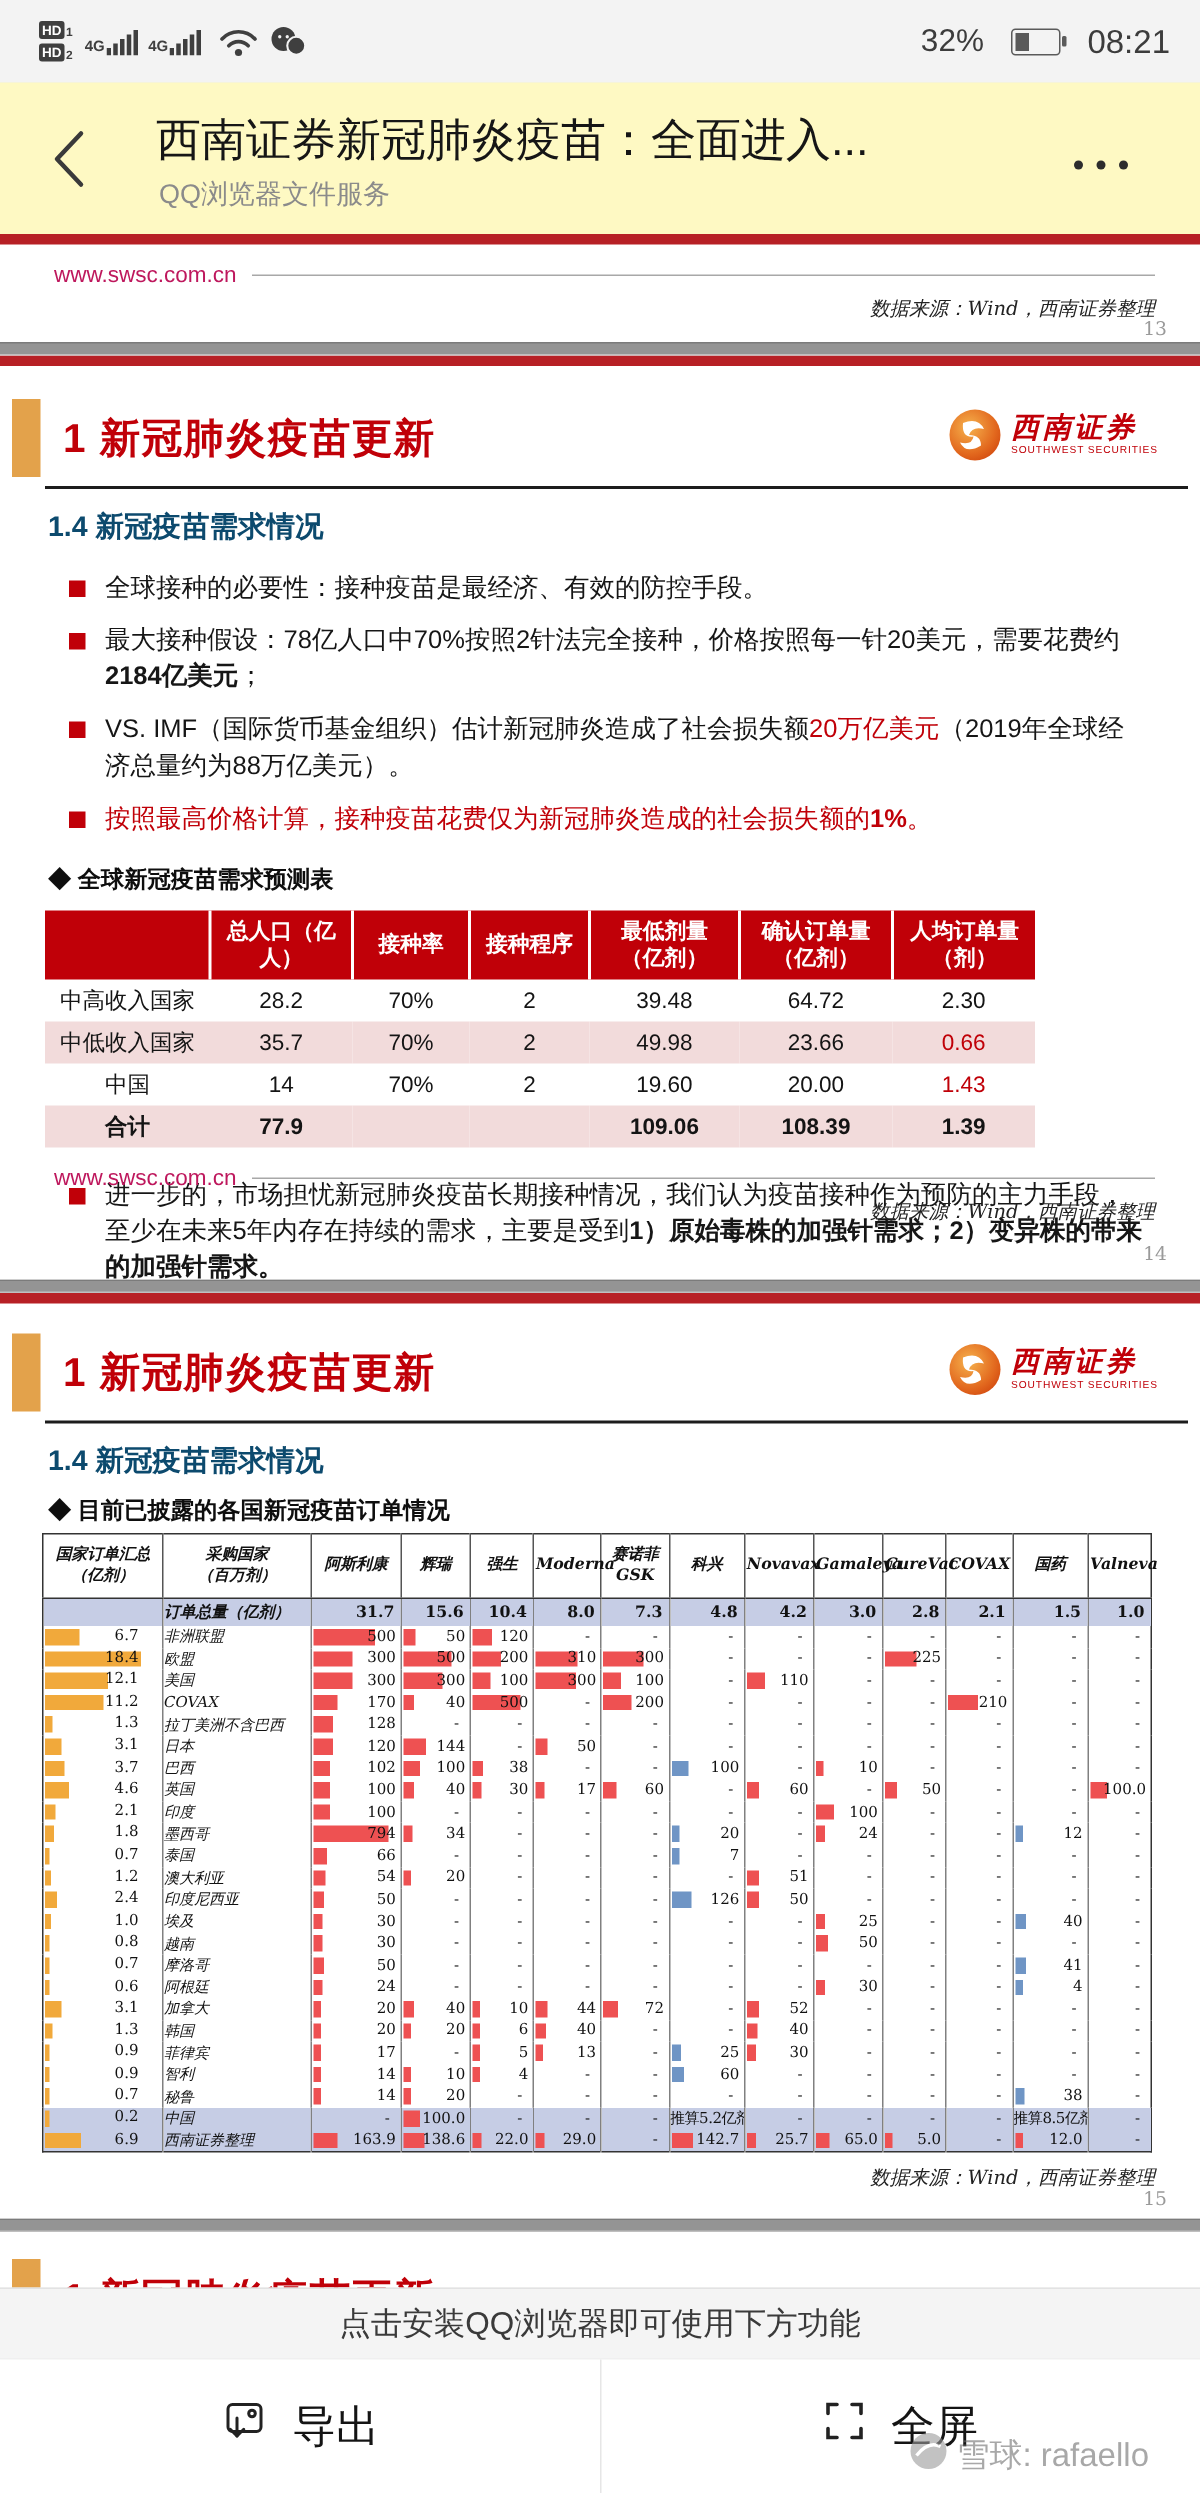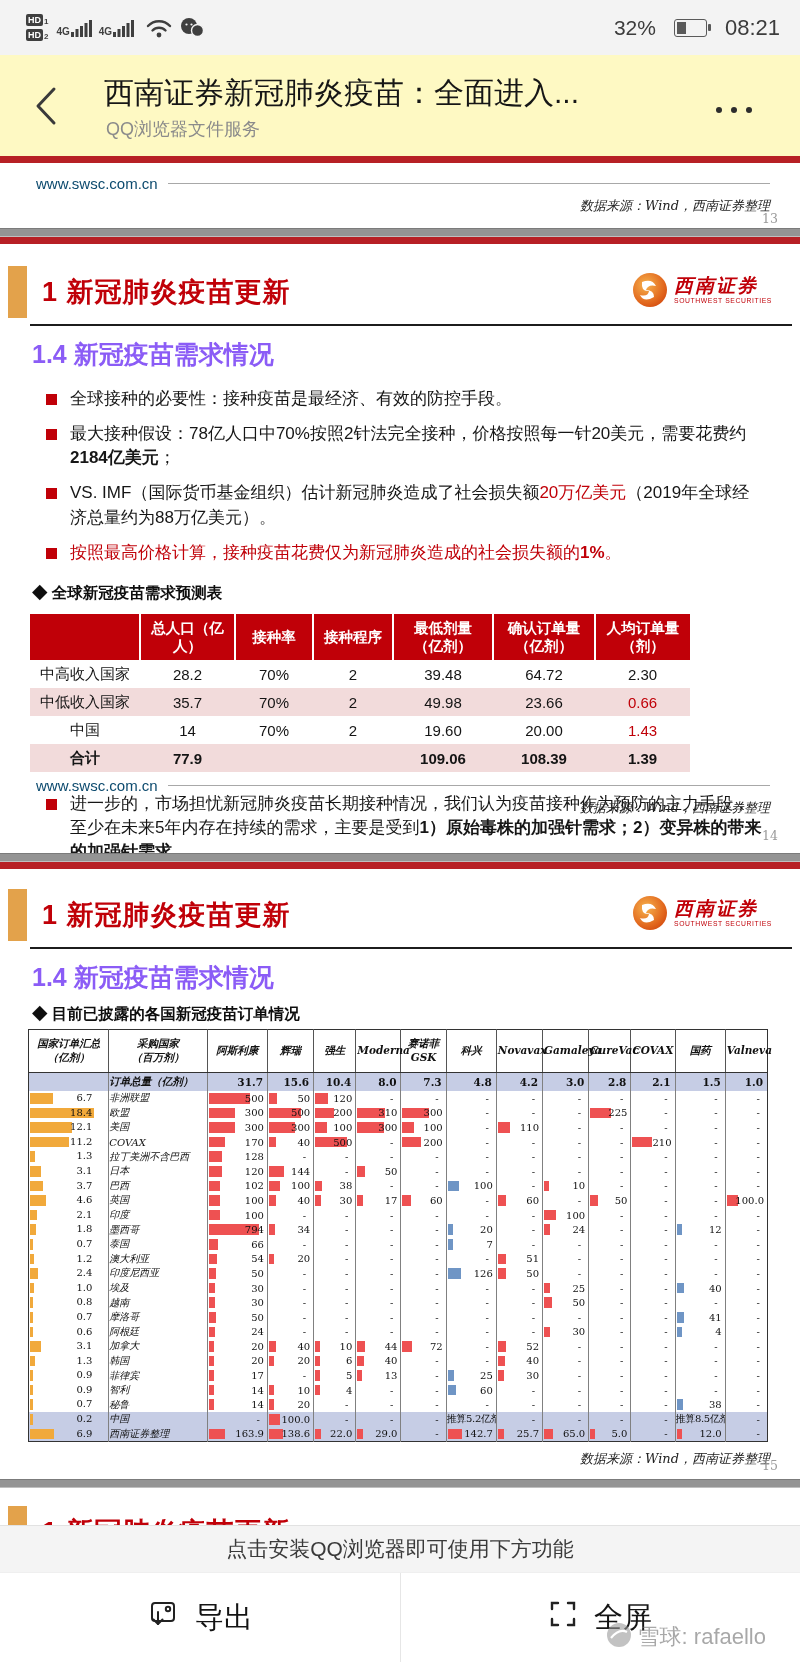--- a/index.html
+++ b/index.html
@@ -37,41 +37,41 @@
   .pagediv{height:7px;background:#949494;border-top:1px solid #7b7b7b;border-bottom:1px solid #bfbfbf;}
   .redstrip{height:7px;background:#b72025;}
   .sechead{display:flex;align-items:center;margin-top:22px;height:52px;position:relative;}
   .obar{width:19px;height:52px;background:#e3a24b;margin-left:8px;flex:none;}
   .sectitle{color:#c00008;font-size:27px;font-weight:bold;margin-left:15px;letter-spacing:1px;white-space:nowrap;}
   .logo{position:absolute;right:28px;top:6px;display:flex;align-items:center;}
   .logotxt{margin-left:6px;}
   .logoname{font-family:"DejaVu Serif",serif;font-weight:bold;font-style:italic;font-size:19px;color:#c00008;letter-spacing:2px;line-height:1;}
   .logosub{font-size:6.8px;color:#c00008;letter-spacing:.6px;margin-top:2px;}
   .hrline{border-top:2px solid #1c1c1c;margin:6px 8px 0 30px;}
-  .subsec{font-size:25px;font-weight:bold;color:#8b5cf6;margin:12px 0 0 32px;}
+  .subsec{font-size:19px;font-weight:bold;color:#0c4a6e;margin:12px 0 0 32px;}
   .bullets{margin:16px 38px 0 46px;}
   .bullet{display:flex;margin-bottom:11px;}
   .sq{width:11px;height:11px;background:#c00008;margin:7px 13px 0 0;flex:none;}
   .btxt{font-size:17px;line-height:1.42;color:#161616;}
   .redtxt{color:#c00008;}
   .seg-b{font-weight:bold;}
   .seg-r{color:#c00008;}
   .caption{font-size:15.5px;font-weight:bold;color:#0e0e0e;margin:18px 0 10px 32px;}
   
   #t14{margin-left:30px;border-collapse:collapse;table-layout:fixed;width:660px;}
   #t14 th{background:#c00008;color:#fff;font-size:14.5px;font-weight:bold;padding:5px 2px;border-left:2px solid #fff;white-space:pre-line;line-height:1.25;}
   #t14 th:first-child{border-left:none;}
   #t14 td{font-size:15px;text-align:center;padding:4.5px 2px;color:#141414;}
   #t14 tr.shade td{background:#f2dbdb;}
   #t14 tr.boldrow td{font-weight:bold;}
   #t14 .rednum{color:#c00008;}
   
   .pfooter{position:absolute;left:36px;right:30px;}
   .urlrow{display:flex;align-items:center;}
-  .url{color:#0c4a6e;font-size:15px;}
+  .url{color:#be185d;font-size:15px;}
   .fline{flex:1;border-top:1px solid #a8a8a8;margin-left:10px;}
   .src{text-align:right;font-family:"DejaVu Serif",serif;font-style:italic;font-size:13px;color:#222;margin-top:5px;}
   .pnum{position:absolute;right:22px;color:#9a9a9a;font-size:12.5px;font-family:"DejaVu Serif",serif;}
   
   #t15{border-collapse:collapse;table-layout:fixed;width:740px;margin:4px 0 0 28px;
        font-family:"DejaVu Serif",serif;border:1.5px solid #333;}
   #t15 th{font-size:10.5px;font-weight:bold;font-style:italic;border-left:1px solid #555;border-bottom:1.3px solid #333;
           white-space:pre-line;height:40px;padding:1px;line-height:1.3;color:#111;}
   #t15 th:first-child{border-left:none;}
   #t15 td{border-left:1px solid #808080;height:14.6px;font-size:10px;padding:0;position:relative;overflow:hidden;color:#111;}

